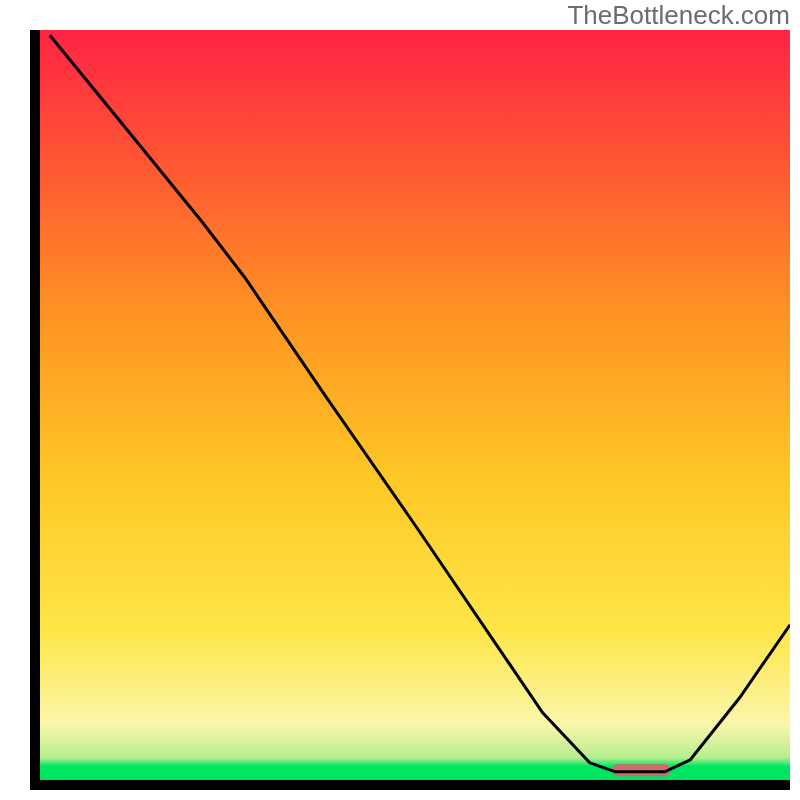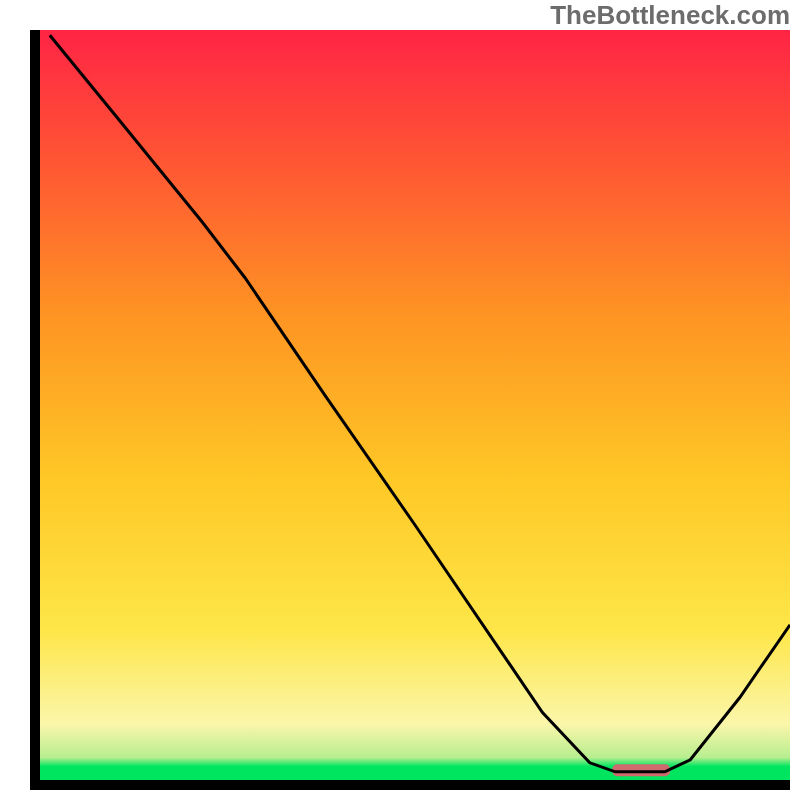--- a/index.html
+++ b/index.html
@@ -13,21 +13,21 @@
   .frame {
     position: relative;
     width: 800px;
     height: 800px;
   }
   .watermark {
     position: absolute;
     top: 0px;
     right: 10px;
     font-size: 26px;
-    font-weight: bold;
+    font-weight: normal;
     color: #6c6c6c;
   }
   .plot-outer {
     position: absolute;
     left: 30px;
     top: 30px;
     width: 760px;
     height: 760px;
     border-left: 10px solid #000;
     border-bottom: 10px solid #000;

